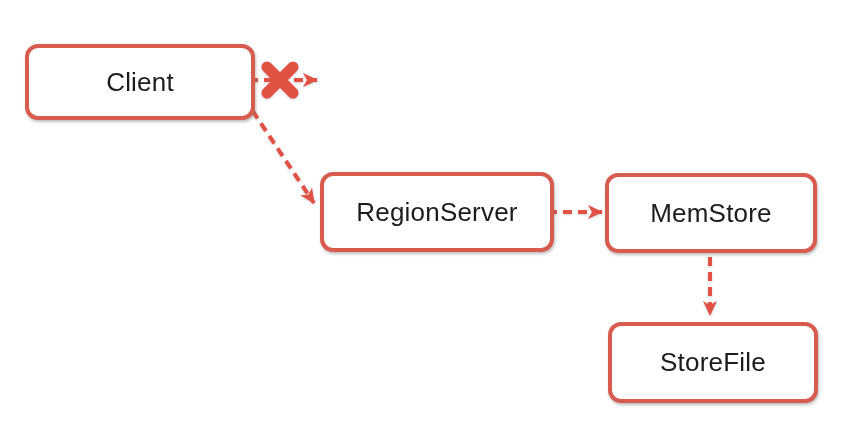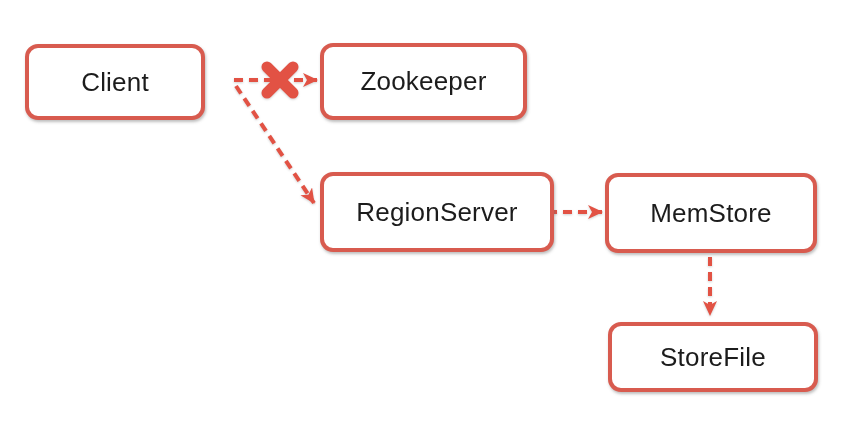--- a/index.html
+++ b/index.html
@@ -28,25 +28,25 @@
     display: flex;
     align-items: center;
     justify-content: center;
     box-shadow: 1px 2px 3px rgba(110,110,110,0.45);
   }
   .node .label {
     font-size: 26px;
     color: var(--text);
     letter-spacing: 0.2px;
   }
-  .node-client       { left: 25px;  top: 44px;  width: 180px; height: 76px; }
+  .node-client       { left: 25px;  top: 44px;  width: 230px; height: 76px; }
   .node-zookeeper    { left: 320px; top: 43px;  width: 207px; height: 77px; }
   .node-regionserver { left: 320px; top: 172px; width: 234px; height: 80px; }
   .node-memstore     { left: 605px; top: 173px; width: 212px; height: 80px; }
-  .node-storefile    { left: 608px; top: 322px; width: 210px; height: 70px; }
+  .node-storefile    { left: 608px; top: 322px; width: 210px; height: 81px; }
   .edges-layer {
     position: absolute;
     left: 0; top: 0;
     width: 854px; height: 431px;
     pointer-events: none;
     filter: drop-shadow(0.5px 1px 0.8px rgba(120,120,120,0.35));
   }
   .edge {
     stroke: var(--arrow);
     stroke-width: 4;
@@ -82,23 +82,20 @@
 
     <line class="edge" x1="533" y1="212" x2="602" y2="212" marker-end="url(#ah)"></line>
 
     <line class="edge" x1="710" y1="257" x2="710" y2="315" marker-end="url(#ah)"></line>
   </svg>
 
   <div class="node node-client">
     <span class="label">Client</span>
   </div>
 
-  <div class="node node-zookeeper">
-    <span class="label">Zookeeper</span>
-  </div>
 
   <div class="node node-regionserver">
     <span class="label">RegionServer</span>
   </div>
 
   <div class="node node-memstore">
     <span class="label">MemStore</span>
   </div>
 
   <div class="node node-storefile">

